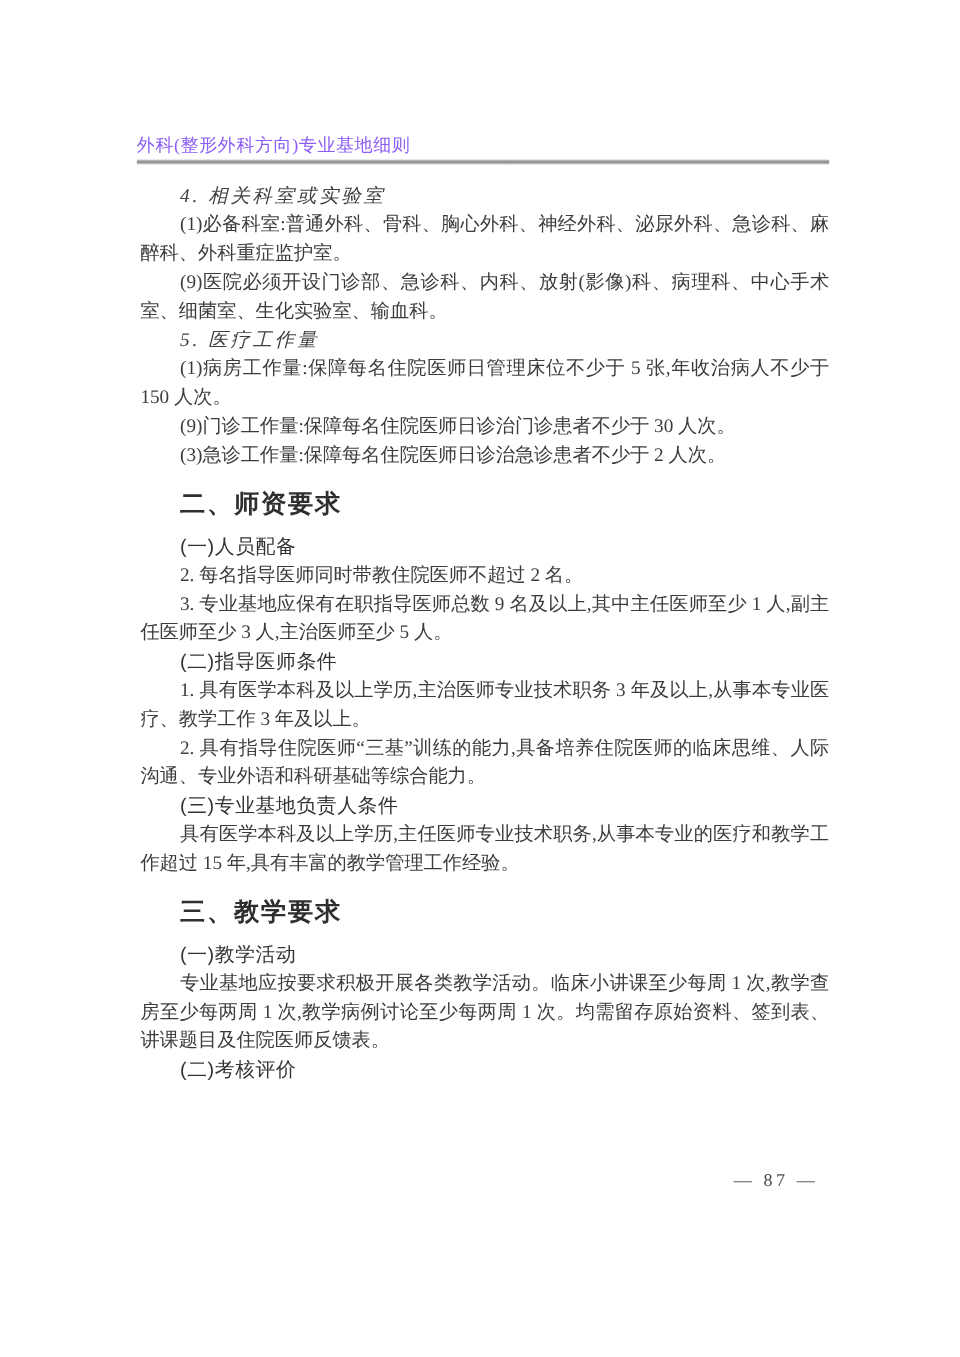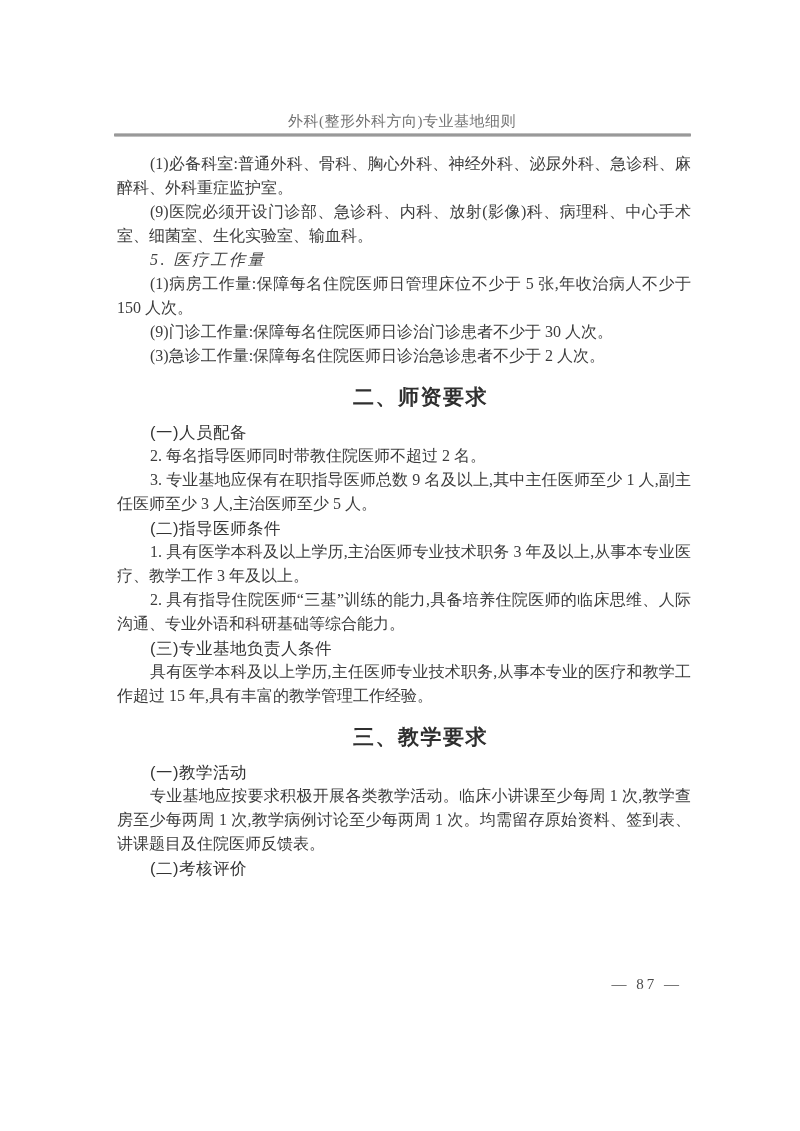--- a/index.html
+++ b/index.html
@@ -11,23 +11,23 @@
     background: #ffffff;
     font-family: "Liberation Serif", serif;
     color: #3c3c3c;
     overflow: hidden;
   }
   .running-header {
     position: absolute;
     top: 112px;
     left: 114px;
     right: 110px;
-    text-align: center;
+    text-align: left;
     font-size: 15px;
-    color: #737373;
+    color: #8b5cf6;
     letter-spacing: 0.5px;
   }
   .header-rule {
     position: absolute;
     top: 133px;
     left: 114px;
     right: 109px;
     height: 4px;
     background: linear-gradient(to bottom, #cfcfcf, #8d8d8d 45%, #9f9f9f 70%, #d8d8d8);
     border-radius: 1px;
@@ -52,21 +52,21 @@
   .h1 {
     font-family: "Liberation Sans", "DejaVu Sans", sans-serif;
     font-weight: bold;
     font-size: 21px;
     line-height: 28px;
     margin-top: 15px;
     margin-bottom: 9px;
     padding-left: 33px;
     letter-spacing: 1.5px;
     color: #2f2f2f;
-    text-align: center;
+    text-align: left;
   }
   .h2 {
     font-family: "Liberation Sans", "DejaVu Sans", sans-serif;
     font-weight: normal;
     font-size: 16.5px;
     line-height: 24px;
     padding-left: 33px;
     letter-spacing: 0.5px;
     color: #333333;
     text-align: left;
@@ -84,20 +84,21 @@
 </head>
 <body>
 
 <div class="page">
 
   <div class="running-header">外科(整形外科方向)专业基地细则</div>
 
   <div class="header-rule"></div>
 
   <div class="page-body">
+    <div class="kaiti">4. 相关科室或实验室</div>
     <div class="para">(1)必备科室:普通外科、骨科、胸心外科、神经外科、泌尿外科、急诊科、麻醉科、外科重症监护室。</div>
     <div class="para">(9)医院必须开设门诊部、急诊科、内科、放射(影像)科、病理科、中心手术室、细菌室、生化实验室、输血科。</div>
     <div class="kaiti">5. 医疗工作量</div>
     <div class="para">(1)病房工作量:保障每名住院医师日管理床位不少于 5 张,年收治病人不少于 150 人次。</div>
     <div class="para">(9)门诊工作量:保障每名住院医师日诊治门诊患者不少于 30 人次。</div>
     <div class="para">(3)急诊工作量:保障每名住院医师日诊治急诊患者不少于 2 人次。</div>
     <div class="h1">二、师资要求</div>
     <div class="h2">(一)人员配备</div>
     <div class="para">2. 每名指导医师同时带教住院医师不超过 2 名。</div>
     <div class="para">3. 专业基地应保有在职指导医师总数 9 名及以上,其中主任医师至少 1 人,副主任医师至少 3 人,主治医师至少 5 人。</div>

